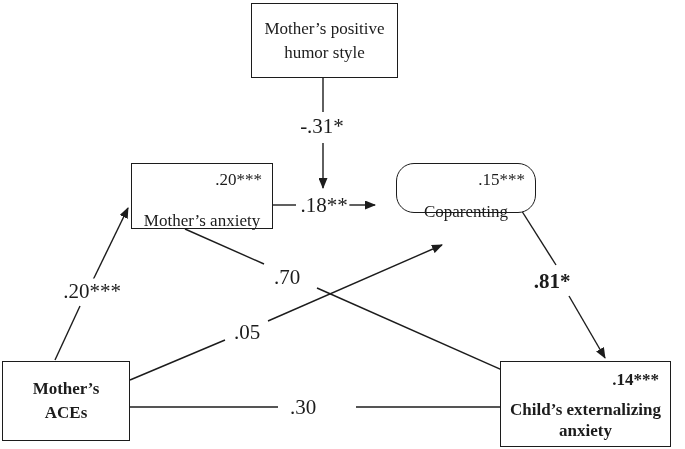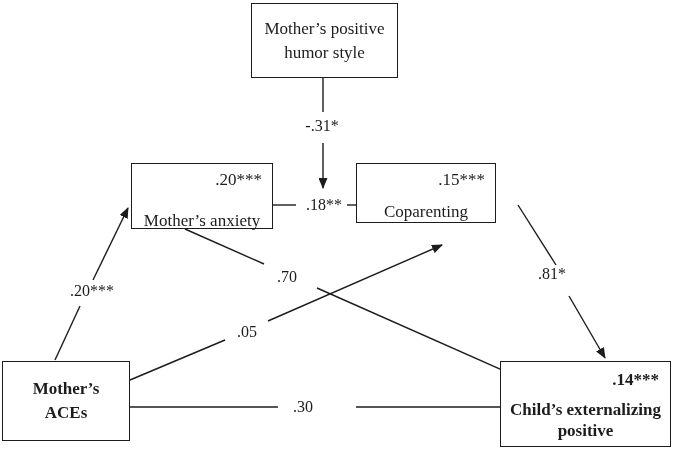--- a/index.html
+++ b/index.html
@@ -41,41 +41,41 @@
   .centered-box {
     display: flex;
     align-items: center;
     justify-content: center;
     text-align: center;
   }
   #node-humor { left: 251px; top: 3px; width: 147px; height: 75px; line-height: 1.4; }
   #node-humor .node-label { padding: 0 6px; }
   #node-anxiety { left: 131px; top: 163px; width: 142px; height: 66px; }
   #node-anxiety .node-label { margin-top: 19px; }
-  #node-coparenting { left: 356px; top: 163px; width: 140px; height: 60px; }
+  #node-coparenting { left: 396px; top: 163px; width: 140px; height: 50px; border-radius: 18px; }
   #node-coparenting .node-label { margin-top: 10px; }
   #node-aces { left: 2px; top: 361px; width: 128px; height: 80px; line-height: 1.4; font-weight: bold; }
   #node-aces .node-label { width: 84px; }
   #node-child { left: 500px; top: 361px; width: 171px; height: 86px; font-weight: bold; }
   #node-child .r2 { padding: 7px 11px 0 0; }
   #node-child .node-label { margin-top: 8px; line-height: 1.25; }
   .path-label {
     position: absolute;
     transform: translate(-50%, -50%);
-    font-size: 16px;
+    font-size: 21px;
     white-space: nowrap;
     background: #ffffff;
     padding: 0 2px;
   }
   #lbl-moderation   { left: 322px; top: 126px; }
   #lbl-anx-cop      { left: 324px; top: 205px; }
   #lbl-aces-anx     { left: 92px;  top: 291px; }
   #lbl-anx-child    { left: 287px; top: 277px; }
   #lbl-aces-cop     { left: 247px; top: 332px; }
-  #lbl-cop-child    { left: 552px; top: 274px; }
+  #lbl-cop-child    { left: 552px; top: 281px; font-weight: bold; }
   #lbl-aces-child   { left: 303px; top: 407px; }
   svg line { stroke: #1c1c1c; stroke-width: 1.4; }
 </style>
 </head>
 <body>
 
 <div id="canvas">
 
   <svg id="arrow-layer" viewBox="0 0 685 449" xmlns="http://www.w3.org/2000/svg">
     <defs>
@@ -119,21 +119,21 @@
     <div class="r2">.15***</div>
     <div class="node-label">Coparenting</div>
   </div>
 
   <div class="node centered-box" id="node-aces">
     <div class="node-label">Mother’s ACEs</div>
   </div>
 
   <div class="node" id="node-child">
     <div class="r2">.14***</div>
-    <div class="node-label">Child’s externalizing positive</div>
+    <div class="node-label">Child’s externalizing anxiety</div>
   </div>
 
   <div class="path-label" id="lbl-moderation">-.31*</div>
   <div class="path-label" id="lbl-anx-cop">.18**</div>
   <div class="path-label" id="lbl-aces-anx">.20***</div>
   <div class="path-label" id="lbl-anx-child">.70</div>
   <div class="path-label" id="lbl-aces-cop">.05</div>
   <div class="path-label" id="lbl-cop-child">.81*</div>
   <div class="path-label" id="lbl-aces-child">.30</div>
 

